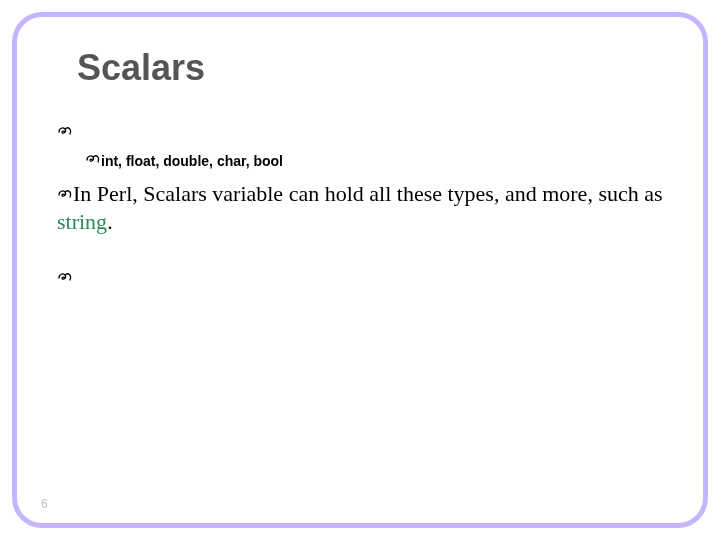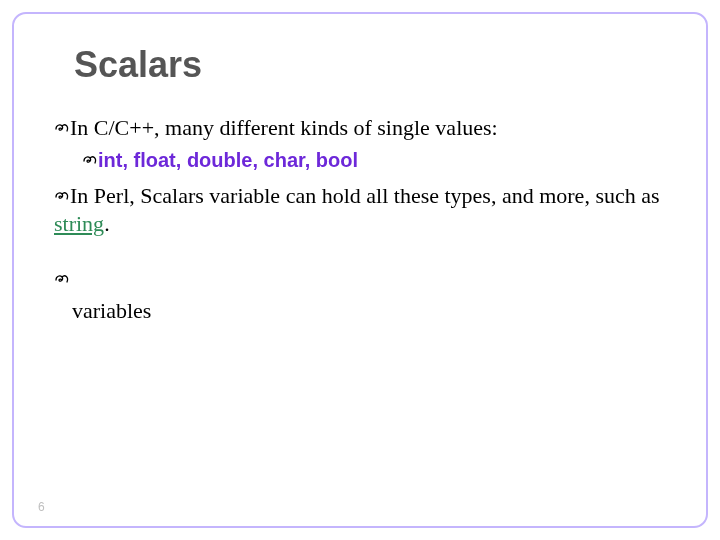--- a/index.html
+++ b/index.html
@@ -9,22 +9,22 @@
     background: #ffffff;
     font-family: "Times New Roman", Times, serif;
     position: relative;
   }
   .slide-frame {
     position: absolute;
     top: 12px;
     left: 12px;
     right: 12px;
     bottom: 12px;
-    border: 2px solid #c4b5fd;
-    border-radius: 14px;
+    border: 5px solid #c4b5fd;
+    border-radius: 30px;
     padding: 30px 40px 20px 40px;
   }
   .slide-title {
     font-family: Arial, Helvetica, sans-serif;
     font-size: 36px;
     color: #555555;
     margin-left: 20px;
     margin-bottom: 28px;
   }
   .bullet-line {
@@ -37,37 +37,36 @@
   .bullet-line.spaced {
     margin-top: 26px;
   }
   .bullet-glyph {
     font-family: Arial, sans-serif;
     font-size: 20px;
     display: inline-block;
   }
   .sub-bullet {
     font-family: Arial, Helvetica, sans-serif;
-    font-size: 20px;
+    font-size: 14px;
     font-weight: bold;
-    color: #6d28d9;
+    color: #000000;
     margin-left: 28px;
     margin-top: 6px;
     margin-bottom: 10px;
   }
   .sub-bullet .bullet-glyph {
     font-size: 16px;
   }
   .italic-bold {
     font-style: italic;
     font-weight: bold;
   }
   .green-underline {
     color: #2E8B57;
-    text-decoration: underline;
   }
   .continuation {
     padding-left: 18px;
   }
   .footer-num {
     position: absolute;
     left: 24px;
     bottom: 12px;
     font-family: Arial, sans-serif;
     font-size: 12px;
@@ -78,39 +77,36 @@
 <body>
 
 <div class="slide-frame">
 
   <h1 class="slide-title">Scalars</h1>
 
 
   <div class="bullet-line">
     <span class="bullet-glyph"><svg width="16" height="14" viewBox="0 0 16 14" style="vertical-align:-1px">
           <path d="M2 7 C2 3 6 2 8 4 C9 5 9 7 7 8 C6 8.5 5 8 5 7 C5 6 7 5.5 8 7 M8 4 C11 1 15 4 13 9" fill="none" stroke="#000" stroke-width="1.3" stroke-linecap="round"></path>
-        </svg></span><span>In C/C++, many different kinds of single values:</span>
+        </svg></span>
   </div>
 
   <div class="sub-bullet">
     <span class="bullet-glyph"><svg width="16" height="14" viewBox="0 0 16 14" style="vertical-align:-1px">
           <path d="M2 7 C2 3 6 2 8 4 C9 5 9 7 7 8 C6 8.5 5 8 5 7 C5 6 7 5.5 8 7 M8 4 C11 1 15 4 13 9" fill="none" stroke="#000" stroke-width="1.3" stroke-linecap="round"></path>
         </svg></span><span>int, float, double, char, bool</span>
   </div>
 
   <div class="bullet-line">
     <span class="bullet-glyph"><svg width="16" height="14" viewBox="0 0 16 14" style="vertical-align:-1px">
           <path d="M2 7 C2 3 6 2 8 4 C9 5 9 7 7 8 C6 8.5 5 8 5 7 C5 6 7 5.5 8 7 M8 4 C11 1 15 4 13 9" fill="none" stroke="#000" stroke-width="1.3" stroke-linecap="round"></path>
         </svg></span><span>In Perl, Scalars variable can hold all these types, and more, such as </span><span class="green-underline">string</span><span>.</span>
   </div>
 
   <div class="bullet-line spaced">
     <span class="bullet-glyph"><svg width="16" height="14" viewBox="0 0 16 14" style="vertical-align:-1px">
           <path d="M2 7 C2 3 6 2 8 4 C9 5 9 7 7 8 C6 8.5 5 8 5 7 C5 6 7 5.5 8 7 M8 4 C11 1 15 4 13 9" fill="none" stroke="#000" stroke-width="1.3" stroke-linecap="round"></path>
         </svg></span>
   </div>
-  <div class="bullet-line continuation">
-    <span>variables</span>
-  </div>
 
   <div class="footer-num">6</div>
 
 </div>
 
 </body></html>

